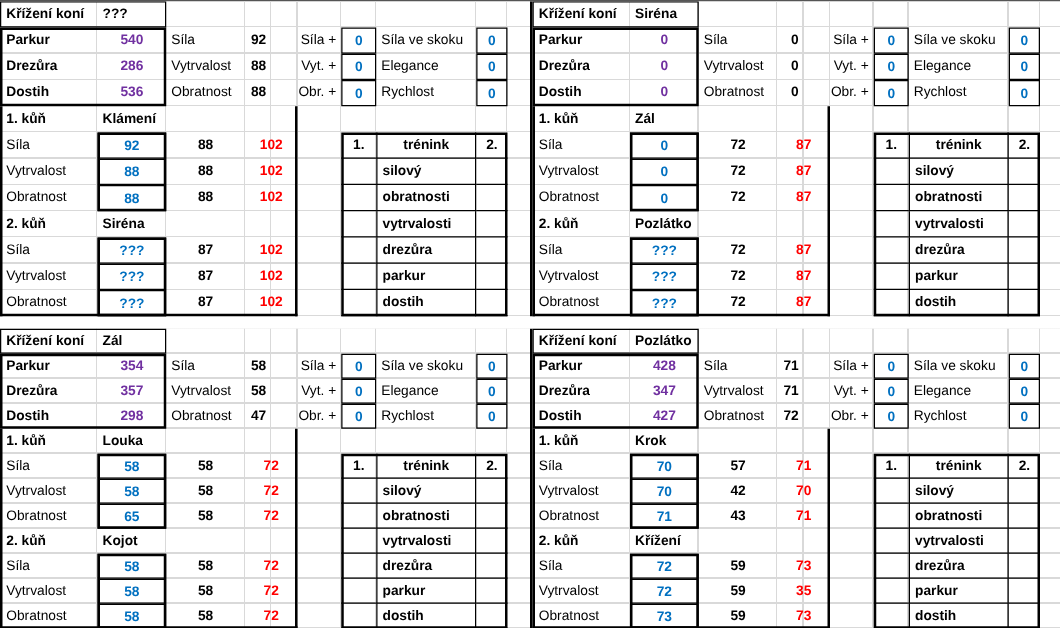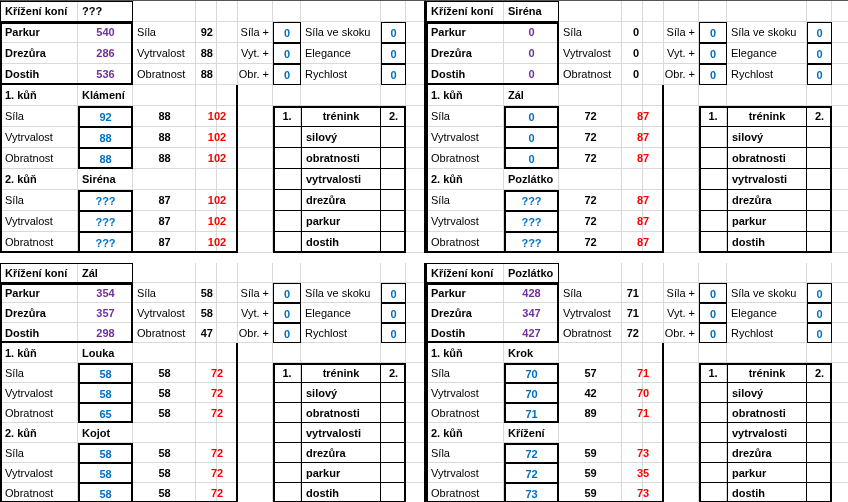--- a/index.html
+++ b/index.html
@@ -386,21 +386,21 @@
   <div class="c l" style="grid-area:6/1">Síla</div>
   <div class="c blue inb" style="grid-area:6/2">70</div>
   <div class="c mid" style="grid-area:6/3">57</div>
   <div class="c red" style="grid-area:6/4/7/6">71</div>
   <div class="c l" style="grid-area:7/1">Vytrvalost</div>
   <div class="c blue inb" style="grid-area:7/2">70</div>
   <div class="c mid" style="grid-area:7/3">42</div>
   <div class="c red" style="grid-area:7/4/8/6">70</div>
   <div class="c l" style="grid-area:8/1">Obratnost</div>
   <div class="c blue inb" style="grid-area:8/2">71</div>
-  <div class="c mid" style="grid-area:8/3">89</div>
+  <div class="c mid" style="grid-area:8/3">43</div>
   <div class="c red" style="grid-area:8/4/9/6">71</div>
 
   <div class="c b l" style="grid-area:9/1">2. kůň</div>
   <div class="c b l4" style="grid-area:9/2">Křížení</div>
 
   <div class="c l" style="grid-area:10/1">Síla</div>
   <div class="c blue inb" style="grid-area:10/2">72</div>
   <div class="c mid" style="grid-area:10/3">59</div>
   <div class="c red" style="grid-area:10/4/11/6">73</div>
   <div class="c l" style="grid-area:11/1">Vytrvalost</div>

